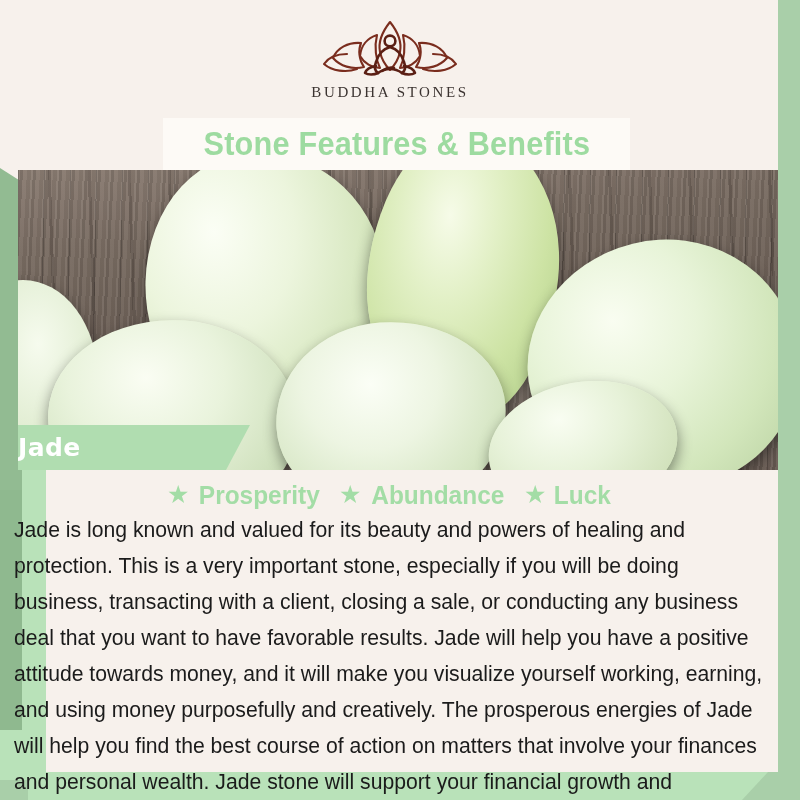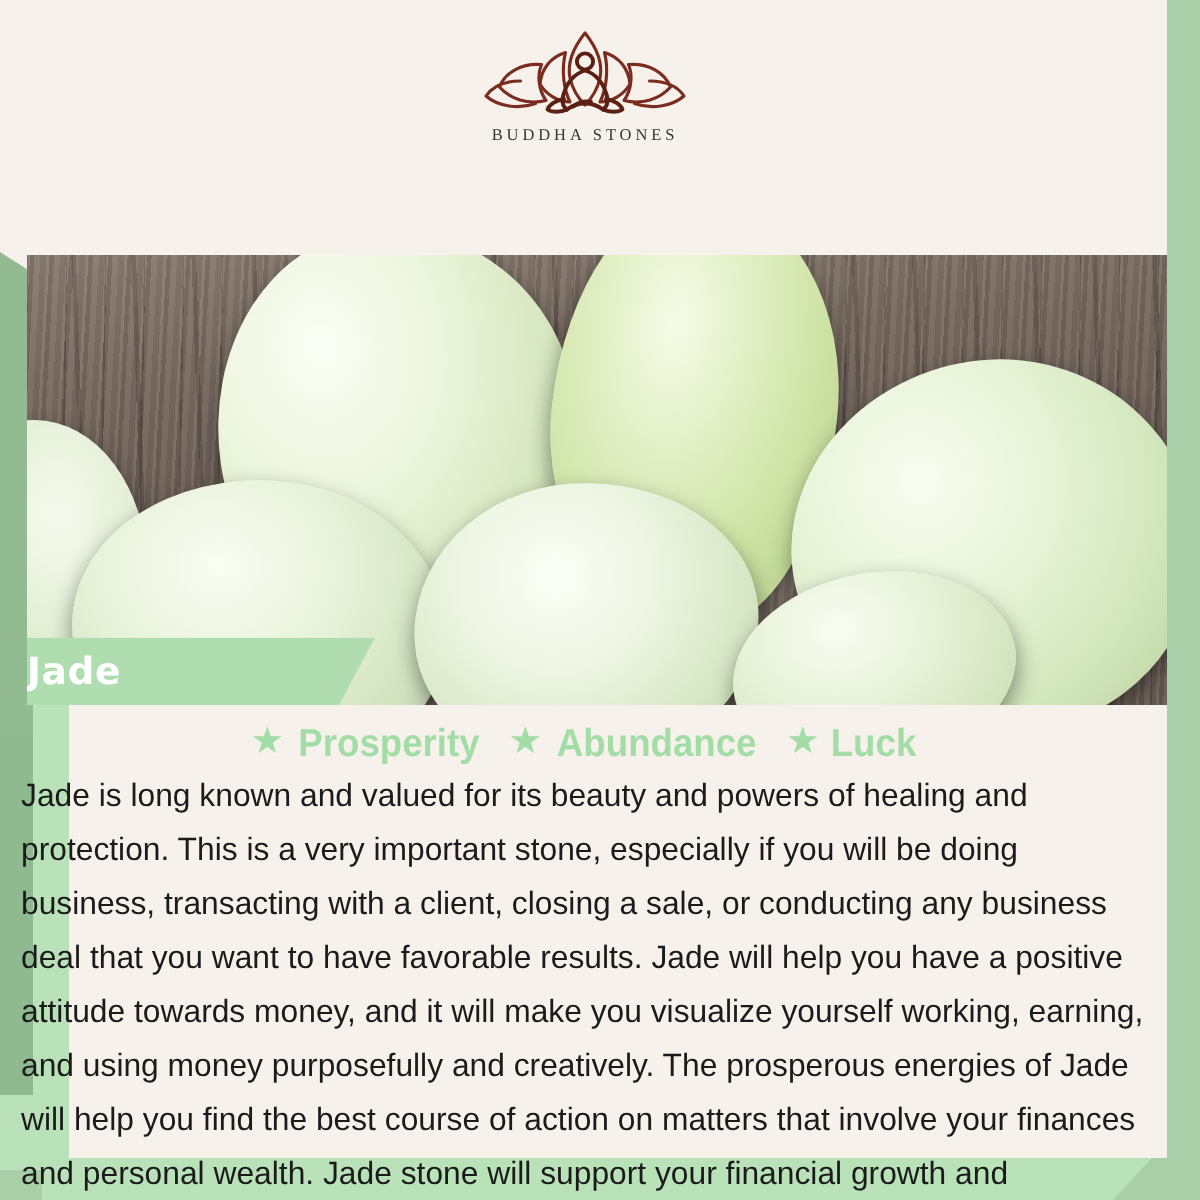--- a/index.html
+++ b/index.html
@@ -111,21 +111,21 @@
     box-sizing: border-box;
   }
   .logo-mark {
     width: 140px;
     height: 64px;
     display: block;
   }
   .brand-name {
     margin-top: 4px;
     font-family: "Liberation Serif", serif;
-    font-size: 11px;
+    font-size: 15px;
     letter-spacing: 2.6px;
     color: #3b3330;
     font-weight: 400;
     white-space: nowrap;
   }
 
   
   .title-band {
     position: absolute;
     left: 163px;
@@ -342,20 +342,23 @@
     <div class="stone s3"></div>
     <div class="stone s4"></div>
     <div class="stone s5"></div>
     <div class="stone s7"></div>
   </div>
 
   <div class="left-green-strip"></div>
   <div class="right-green-inner"></div>
   <div class="right-green-strip"></div>
 
+  <div class="title-band">
+    <div class="title-text">Stone Features &amp; Benefits</div>
+  </div>
 
   <div class="jade-banner">
     <div class="jade-label">Jade</div>
   </div>
 
   <div class="benefits">
     <div class="benefit">
       <span class="benefit-star">★</span>
       <span class="benefit-label">Prosperity</span>
     </div>

